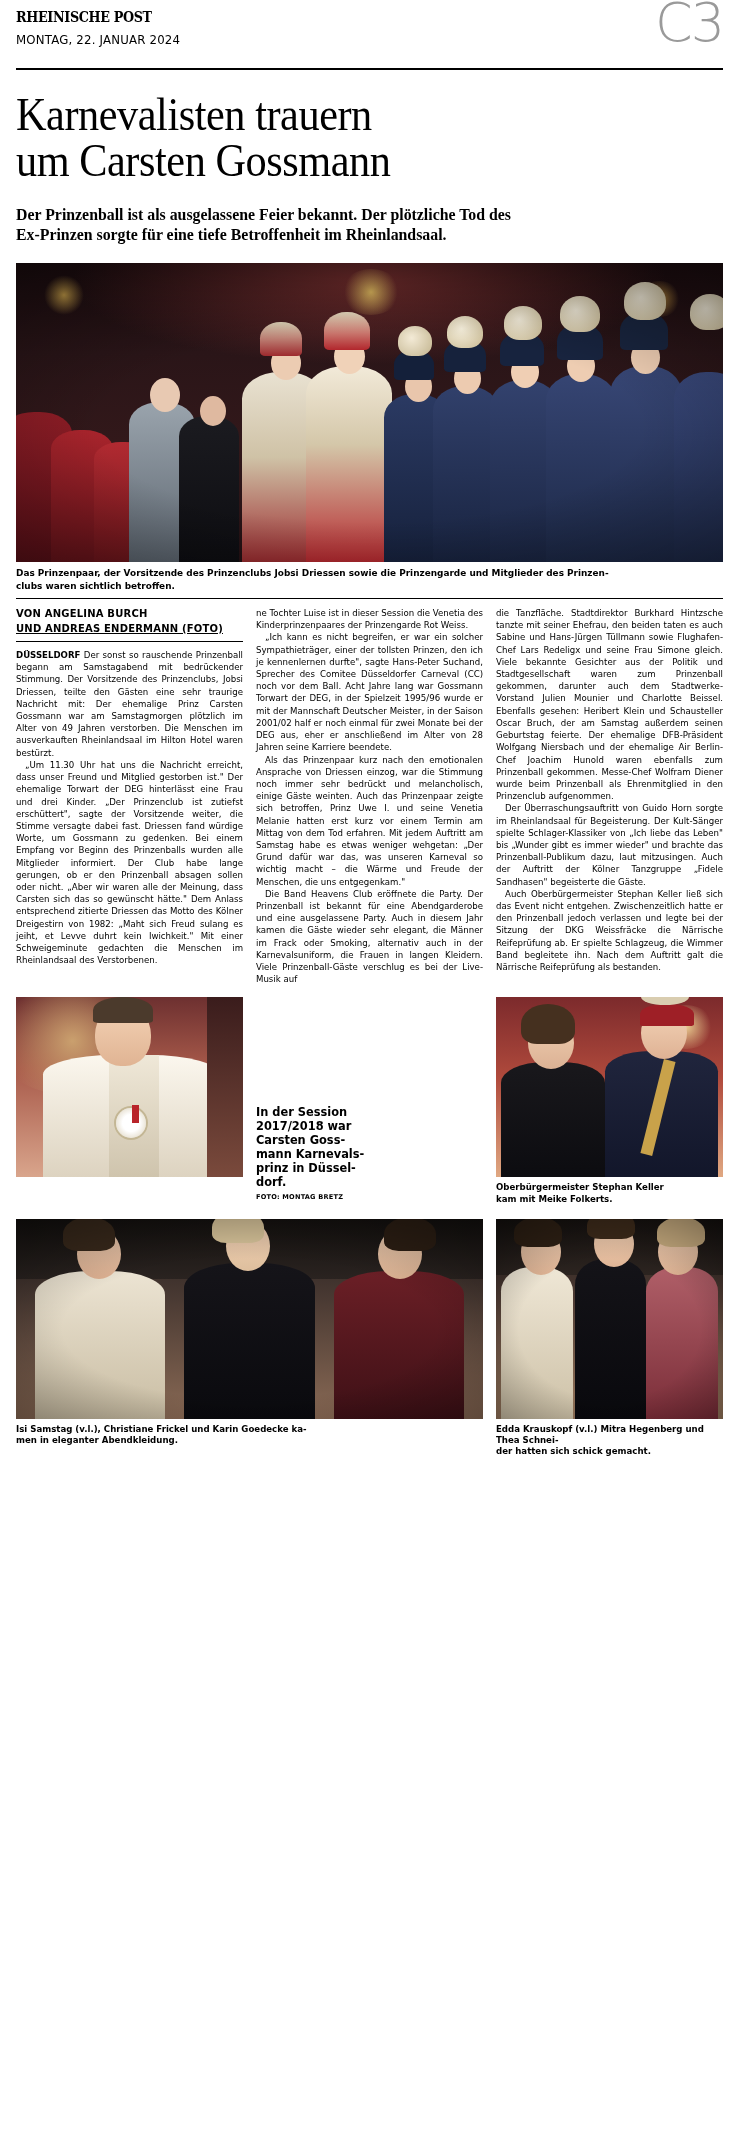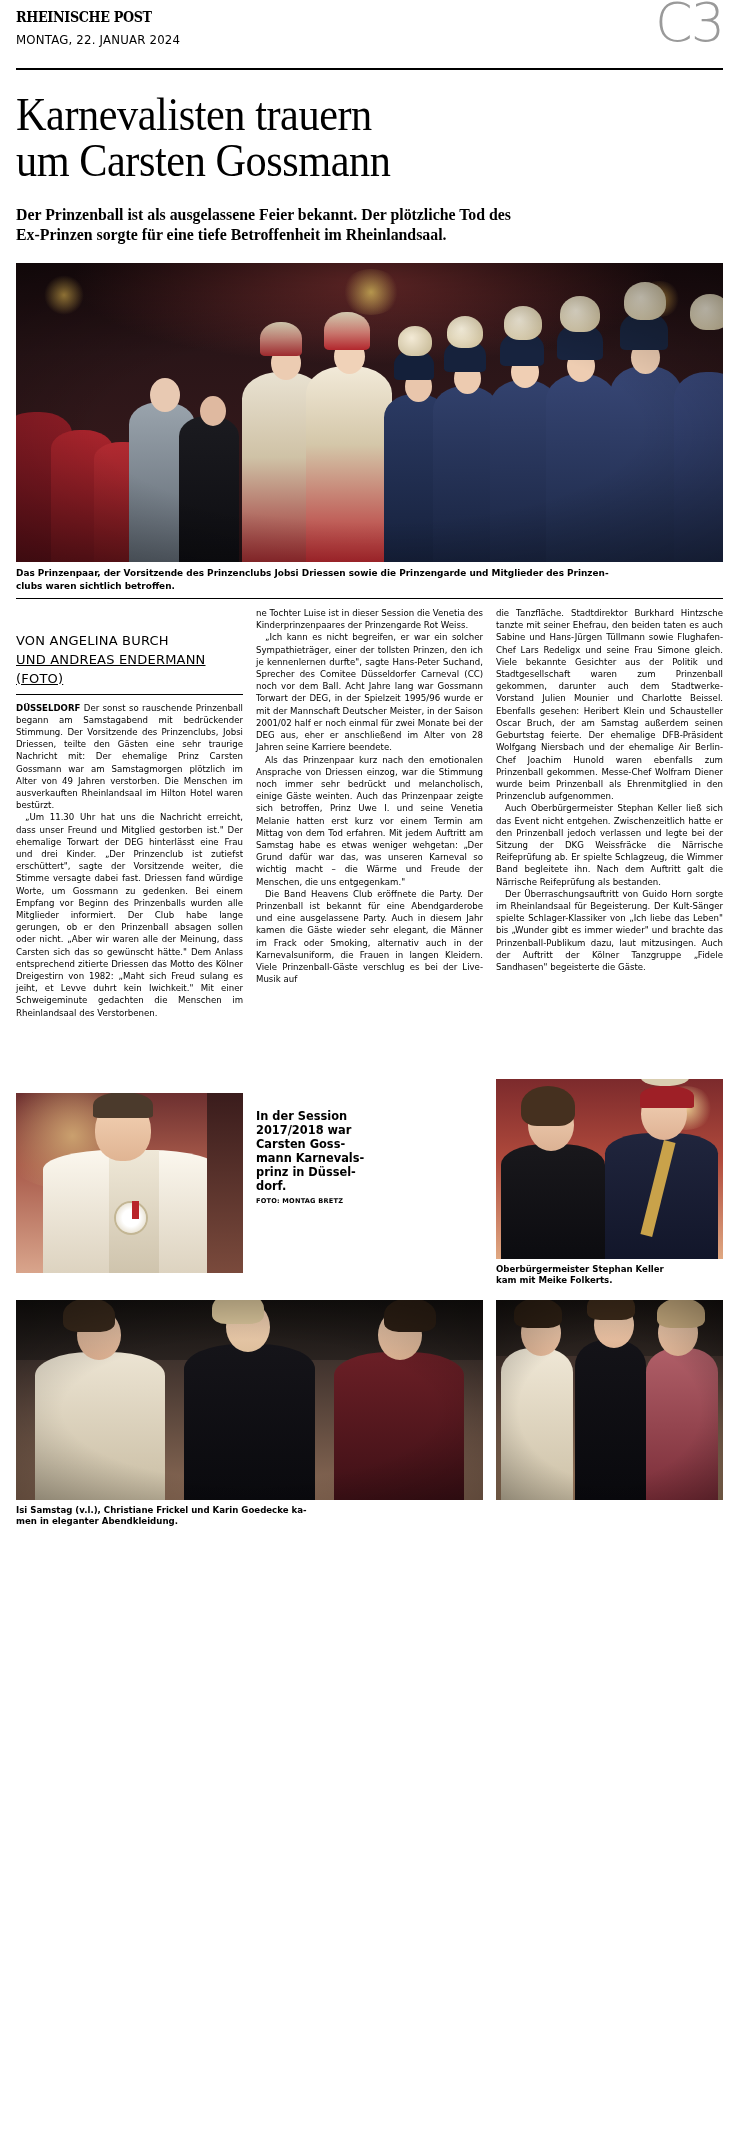--- a/index.html
+++ b/index.html
@@ -30,33 +30,33 @@
   .hero{margin-top:18px;width:707px;height:299px;position:relative;overflow:hidden;
         background:#2a1416;}
   .hero-cap{font-family:"DejaVu Sans",sans-serif;font-weight:700;font-size:9.2px;
             line-height:1.34;margin-top:5px;width:707px;white-space:pre-line;
             transform:scaleX(.97);transform-origin:left top;}
   .rule-cap{border-bottom:.8px solid #000;margin-top:6px;}
 
   
   .cols{display:flex;gap:13px;margin-top:8px;}
   .col{width:227px;}
-  .byline{font-family:"DejaVu Sans",sans-serif;font-size:13px;font-weight:400;
-          letter-spacing:.2px;line-height:1.45;margin-top:25px;}
+  .byline{font-family:"DejaVu Sans",sans-serif;font-size:10px;font-weight:700;
+          letter-spacing:.2px;line-height:1.45;}
   .byline .u{text-decoration:underline;display:block;}
   .byline-rule{border-bottom:.8px solid #000;margin:5px 0 7px 0;}
   .bodytext{font-family:"DejaVu Sans",sans-serif;font-size:8.6px;line-height:1.42;
             text-align:justify;hyphens:auto;-webkit-hyphens:auto;}
   .bodytext p{margin:0;text-indent:9px;}
   .bodytext p.first{text-indent:0;}
   .dl{font-weight:700;}
 
   
-  .grid{display:flex;gap:13px;margin-top:12px;align-items:center;}
-  .cell{width:227px;margin-top:48px;}
+  .grid{display:flex;gap:13px;margin-top:12px;}
+  .cell{width:227px;}
   .ph{width:227px;height:180px;overflow:hidden;position:relative;background:#3a2020;}
   .cap{font-family:"DejaVu Sans",sans-serif;font-weight:700;font-size:8.6px;
        line-height:1.3;margin-top:5px;white-space:pre-line;}
   .cap-mid{font-family:"DejaVu Sans",sans-serif;font-weight:700;font-size:11.4px;
            line-height:1.23;white-space:pre-line;}
   .credit{font-family:"DejaVu Sans",sans-serif;font-weight:700;font-size:6.6px;
           letter-spacing:.2px;margin-top:4px;}
   .midcell{width:227px;display:flex;flex-direction:column;justify-content:flex-end;
            padding-bottom:4px;box-sizing:border-box;}
 
@@ -168,22 +168,22 @@
         <p class="first">ne Tochter Luise ist in dieser Session die Venetia des Kinderprinzenpaares der Prinzengarde Rot Weiss.</p>
         <p>„Ich kann es nicht begreifen, er war ein solcher Sympathieträger, einer der tollsten Prinzen, den ich je kennenlernen durfte", sagte Hans-Peter Suchand, Sprecher des Comitee Düsseldorfer Carneval (CC) noch vor dem Ball. Acht Jahre lang war Gossmann Torwart der DEG, in der Spielzeit 1995/96 wurde er mit der Mannschaft Deutscher Meister, in der Saison 2001/02 half er noch einmal für zwei Monate bei der DEG aus, eher er anschließend im Alter von 28 Jahren seine Karriere beendete.</p>
         <p>Als das Prinzenpaar kurz nach den emotionalen Ansprache von Driessen einzog, war die Stimmung noch immer sehr bedrückt und melancholisch, einige Gäste weinten. Auch das Prinzenpaar zeigte sich betroffen, Prinz Uwe I. und seine Venetia Melanie hatten erst kurz vor einem Termin am Mittag von dem Tod erfahren. Mit jedem Auftritt am Samstag habe es etwas weniger wehgetan: „Der Grund dafür war das, was unseren Karneval so wichtig macht – die Wärme und Freude der Menschen, die uns entgegenkam."</p>
         <p>Die Band Heavens Club eröffnete die Party. Der Prinzenball ist bekannt für eine Abendgarderobe und eine ausgelassene Party. Auch in diesem Jahr kamen die Gäste wieder sehr elegant, die Männer im Frack oder Smoking, alternativ auch in der Karnevalsuniform, die Frauen in langen Kleidern. Viele Prinzenball-Gäste verschlug es bei der Live-Musik auf</p>
       </div>
     </div>
 
     <div class="col">
       <div class="bodytext">
         <p class="first">die Tanzfläche. Stadtdirektor Burkhard Hintzsche tanzte mit seiner Ehefrau, den beiden taten es auch Sabine und Hans-Jürgen Tüllmann sowie Flughafen-Chef Lars Redeligx und seine Frau Simone gleich. Viele bekannte Gesichter aus der Politik und Stadtgesellschaft waren zum Prinzenball gekommen, darunter auch dem Stadtwerke-Vorstand Julien Mounier und Charlotte Beissel. Ebenfalls gesehen: Heribert Klein und Schausteller Oscar Bruch, der am Samstag außerdem seinen Geburtstag feierte. Der ehemalige DFB-Präsident Wolfgang Niersbach und der ehemalige Air Berlin-Chef Joachim Hunold waren ebenfalls zum Prinzenball gekommen. Messe-Chef Wolfram Diener wurde beim Prinzenball als Ehrenmitglied in den Prinzenclub aufgenommen.</p>
+        <p>Der Überraschungsauftritt von Guido Horn sorgte im Rheinlandsaal für Begeisterung. Der Kult-Sänger spielte Schlager-Klassiker von „Ich liebe das Leben" bis „Wunder gibt es immer wieder" und brachte das Prinzenball-Publikum dazu, laut mitzusingen. Auch der Auftritt der Kölner Tanzgruppe „Fidele Sandhasen" begeisterte die Gäste.</p>
         <p>Auch Oberbürgermeister Stephan Keller ließ sich das Event nicht entgehen. Zwischenzeitlich hatte er den Prinzenball jedoch verlassen und legte bei der Sitzung der DKG Weissfräcke die Närrische Reifeprüfung ab. Er spielte Schlagzeug, die Wimmer Band begleitete ihn. Nach dem Auftritt galt die Närrische Reifeprüfung als bestanden.</p>
-        <p>Der Überraschungsauftritt von Guido Horn sorgte im Rheinlandsaal für Begeisterung. Der Kult-Sänger spielte Schlager-Klassiker von „Ich liebe das Leben" bis „Wunder gibt es immer wieder" und brachte das Prinzenball-Publikum dazu, laut mitzusingen. Auch der Auftritt der Kölner Tanzgruppe „Fidele Sandhasen" begeisterte die Gäste.</p>
       </div>
     </div>
   </div>
 
   <div class="grid">
 
     <div class="cell">
       <div class="ph">
         <div class="scene">
           <div class="sbg" style="background:linear-gradient(#6d3030 0%,#a85a4a 40%,#d9a58c 100%);"></div>
@@ -274,16 +274,18 @@
           <div style="position:absolute;left:35%;bottom:0;width:31%;height:80%;border-radius:42% 42% 0 0/16% 16% 0 0;background:linear-gradient(#141318,#09090d);"></div>
           <div style="position:absolute;left:43%;bottom:76%;width:40px;height:46px;border-radius:50%;background:linear-gradient(#f4d3b7,#dfb596);"></div>
           <div style="position:absolute;left:40%;bottom:90%;width:48px;height:28px;border-radius:50% 50% 28% 28%;background:#3c2a1a;"></div>
 
           <div style="position:absolute;right:2%;bottom:0;width:32%;height:76%;border-radius:42% 42% 0 0/16% 16% 0 0;background:linear-gradient(#b05f68,#7a2d38);"></div>
           <div style="position:absolute;right:11%;bottom:72%;width:40px;height:46px;border-radius:50%;background:linear-gradient(#f2d1b5,#ddb293);"></div>
           <div style="position:absolute;right:8%;bottom:86%;width:48px;height:30px;border-radius:50% 50% 28% 28%;background:#c9ad80;"></div>
           <div style="position:absolute;inset:0;background:radial-gradient(ellipse 80% 70% at 50% 55%, rgba(0,0,0,0) 50%, rgba(0,0,0,.4) 100%);"></div>
         </div>
       </div>
+      <div class="cap">Edda Krauskopf (v.l.) Mitra Hegenberg und Thea Schnei-
+der hatten sich schick gemacht.</div>
     </div>
   </div>
 
 </div>
 
 </body></html>

